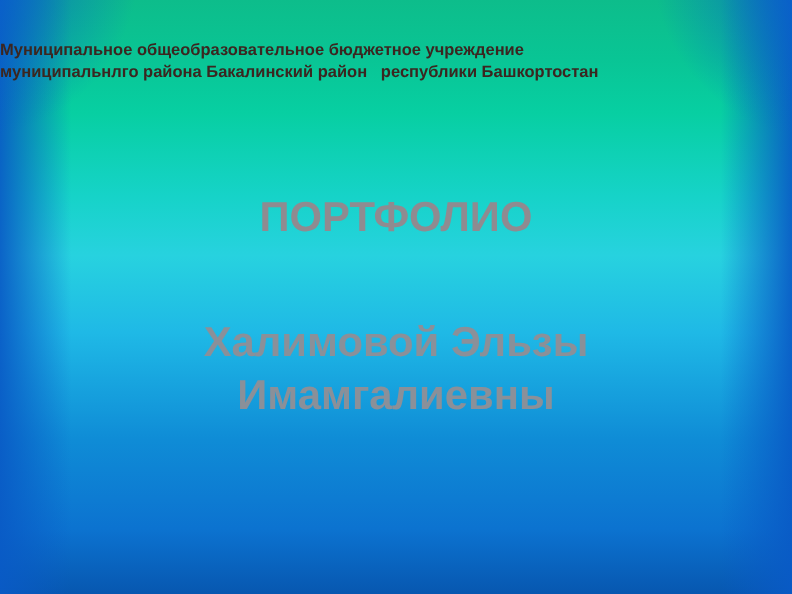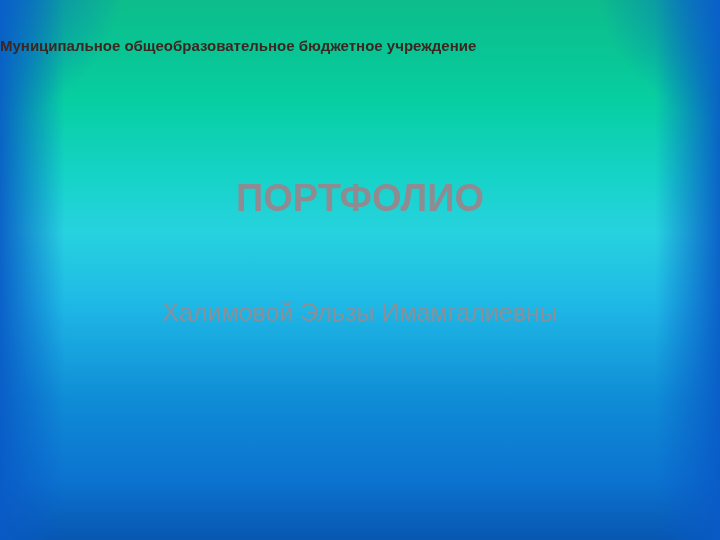--- a/index.html
+++ b/index.html
@@ -46,33 +46,34 @@
     font-size: 38px;
     line-height: 1.2;
     font-weight: 700;
     color: #95888a;
   }
   .name {
     position: absolute;
     top: 288px; left: 100px;
     width: 520px;
     text-align: center;
-    font-size: 25px;
+    font-size: 38px;
     line-height: 48px;
-    font-weight: 400;
+    font-weight: 700;
     color: #8a9099;
   }
 </style>
 </head>
 <body>
 
 <div class="slide">
 
   <div class="header">
     <div class="hline">Муниципальное общеобразовательное бюджетное учреждение</div>
+    <div class="hline">муниципальнлго района Бакалинский район   республики Башкортостан</div>
   </div>
 
   <div class="title">ПОРТФОЛИО</div>
 
 
   <div class="name">Халимовой Эльзы Имамгалиевны</div>
 
 </div>
 
 </body></html>

